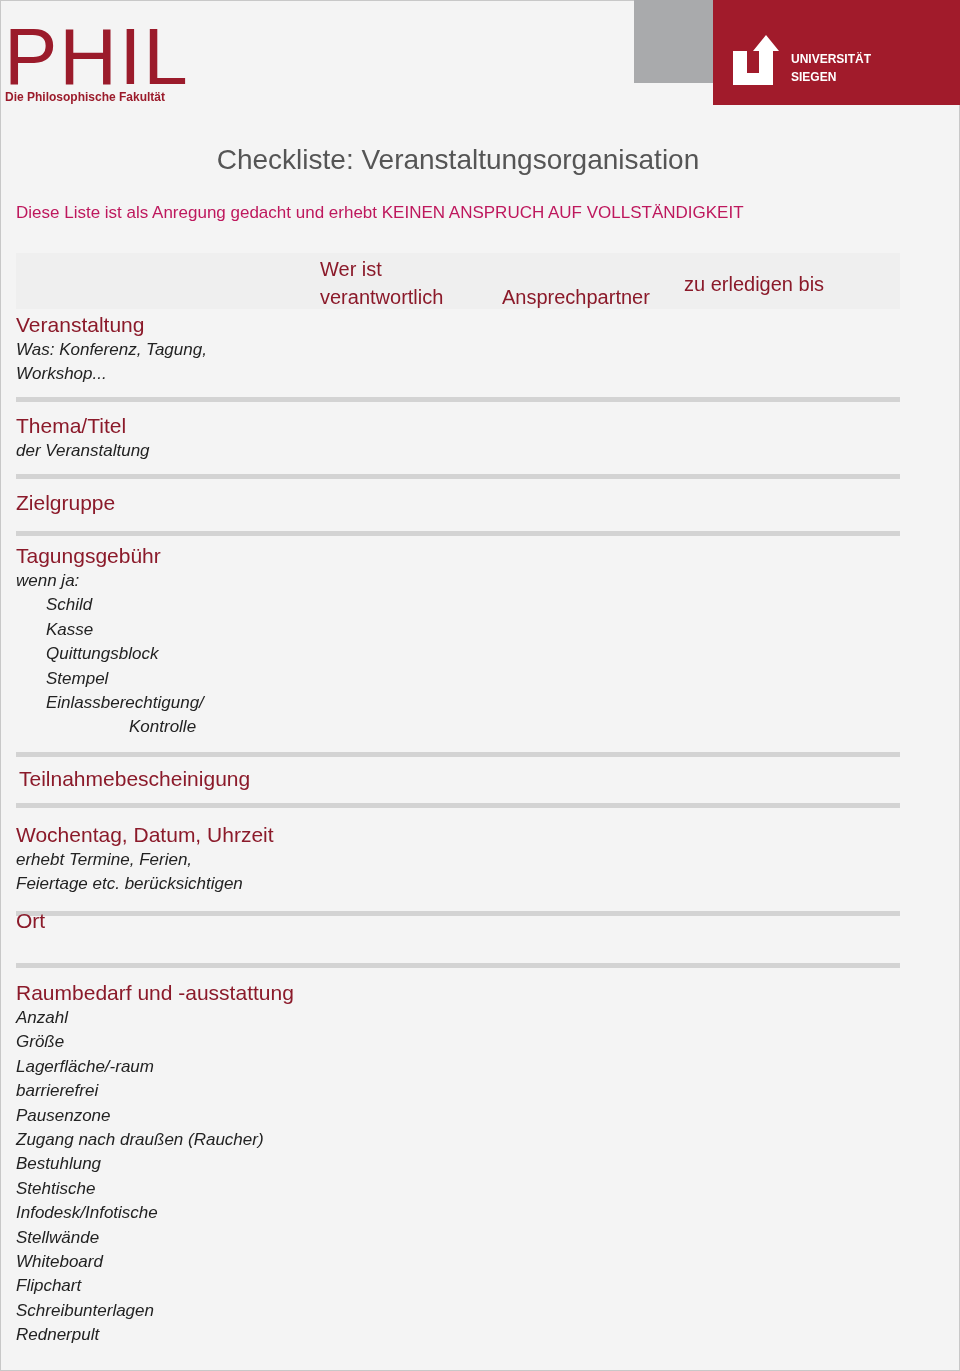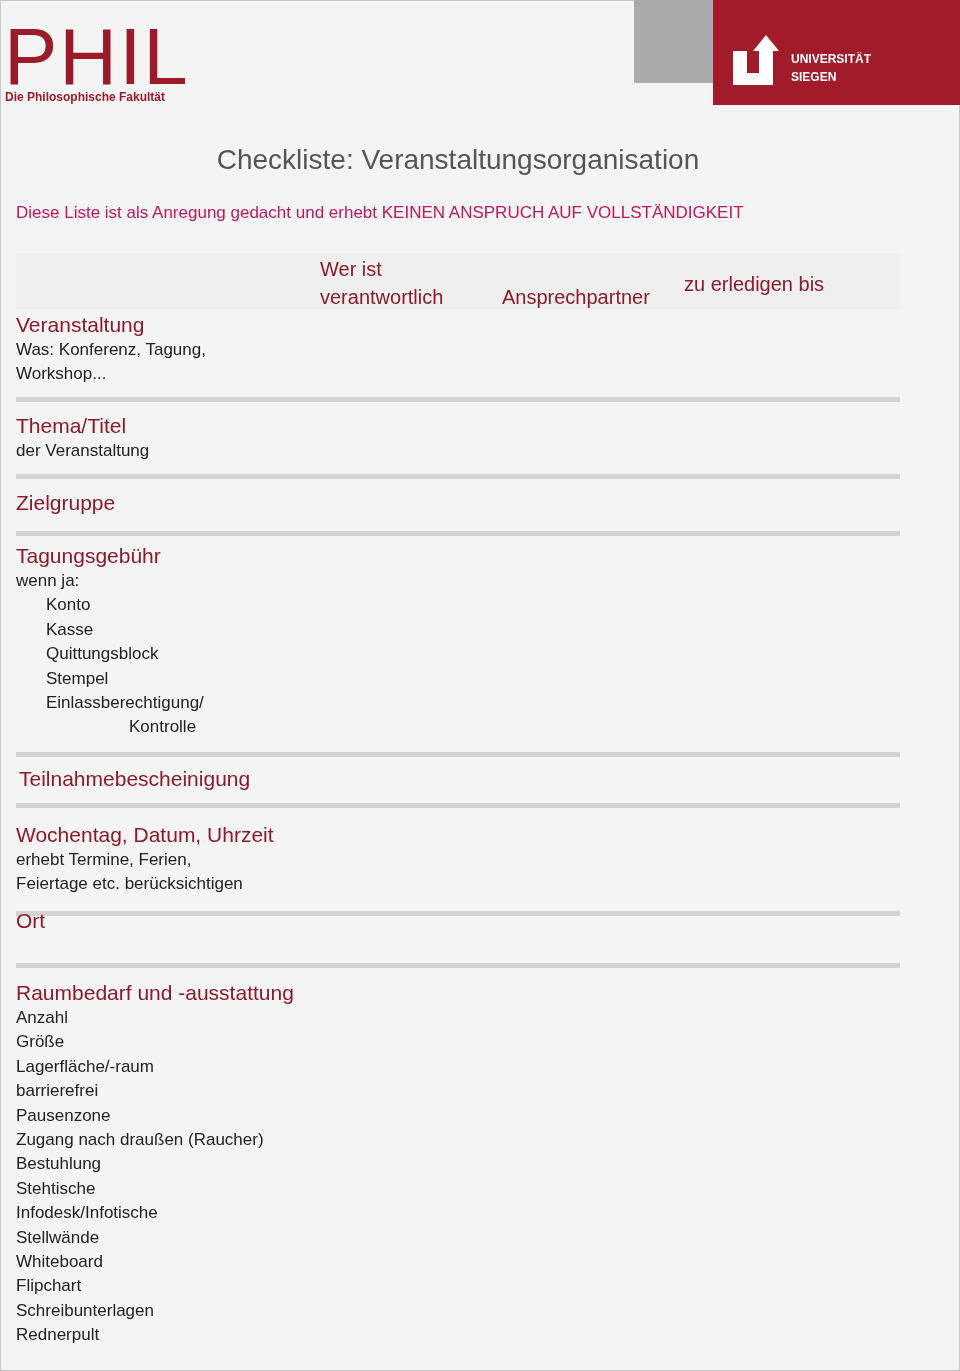--- a/index.html
+++ b/index.html
@@ -11,21 +11,21 @@
   .grey-block { position:absolute; left:634px; top:0; width:80px; height:83px; background:#a9aaac; }
   .red-block { position:absolute; left:713px; top:0; width:247px; height:105px; background:#a11b2b; }
   .uni-logo { position:absolute; left:733px; top:33px; width:52px; height:52px; }
   .uni-text { position:absolute; left:791px; top:50px; color:#fff; font-weight:bold; font-size:12px; line-height:18px; }
   .title { position:absolute; left:0; width:916px; top:144px; text-align:center; font-size:28px; color:#555; }
   .intro { position:absolute; left:16px; top:203px; font-size:17px; color:#be185d; }
   .header-band { position:absolute; left:16px; top:253px; width:884px; height:56px; background:#efefef; }
   .col-h { position:absolute; color:#8b1a2a; font-size:20px; line-height:28px; }
   .sec { position:absolute; left:16px; }
   .sec-title { color:#8b1a2a; font-size:21px; line-height:26px; }
-  .sec-line { font-size:17px; line-height:24.4px; color:#222; }
+  .sec-line { font-size:17px; line-height:24.4px; color:#222;font-style:italic; }
   .divider { position:absolute; left:16px; width:884px; height:5px; background:#d3d3d3; }
   .ind1 { padding-left:30px; }
   .ind2 { padding-left:113px; }
 </style>
 </head>
 <body>
 
 <div class="frame"></div>
 
 <div class="phil">PHIL</div>
@@ -66,21 +66,21 @@
 <div class="divider" style="top:474px;"></div>
 
 <div class="sec" style="top:490px;">
   <div class="sec-title">Zielgruppe</div>
 </div>
 <div class="divider" style="top:531px;"></div>
 
 <div class="sec" style="top:543px;">
   <div class="sec-title">Tagungsgebühr</div>
   <div class="sec-line">wenn ja:</div>
-  <div class="sec-line ind1">Konto</div>
+  <div class="sec-line ind1">Schild</div>
   <div class="sec-line ind1">Kasse</div>
   <div class="sec-line ind1">Quittungsblock</div>
   <div class="sec-line ind1">Stempel</div>
   <div class="sec-line ind1">Einlassberechtigung/</div>
   <div class="sec-line ind2">Kontrolle</div>
 </div>
 <div class="divider" style="top:752px;"></div>
 
 <div class="sec" style="top:766px;left:19px;">
   <div class="sec-title">Teilnahmebescheinigung</div>

